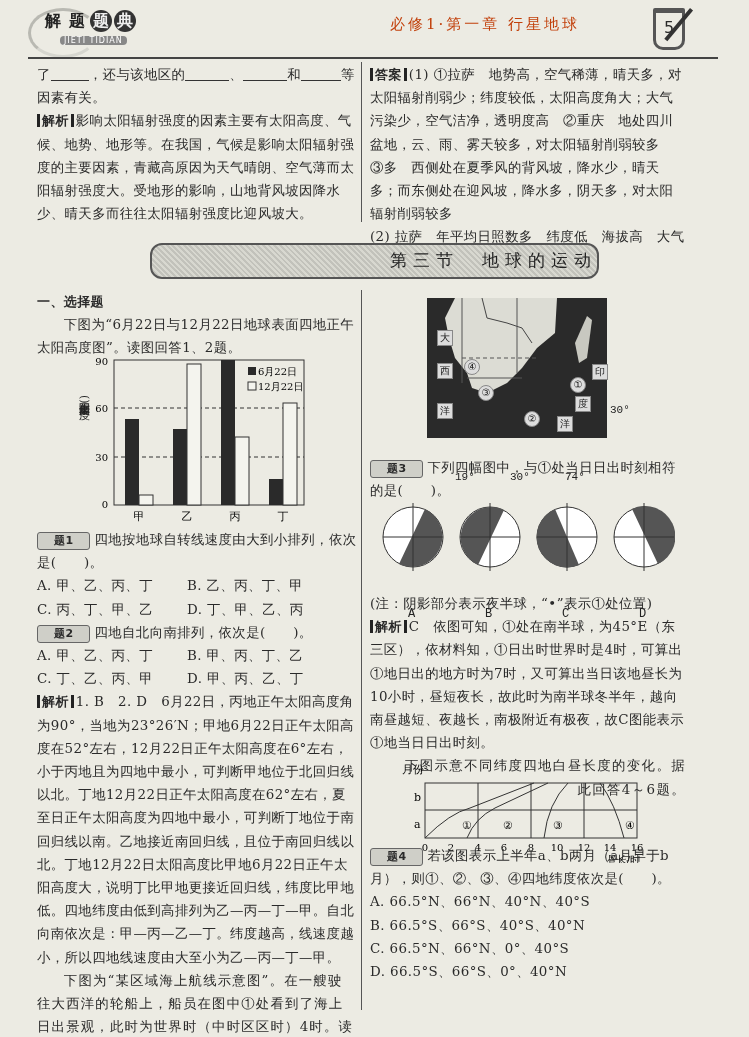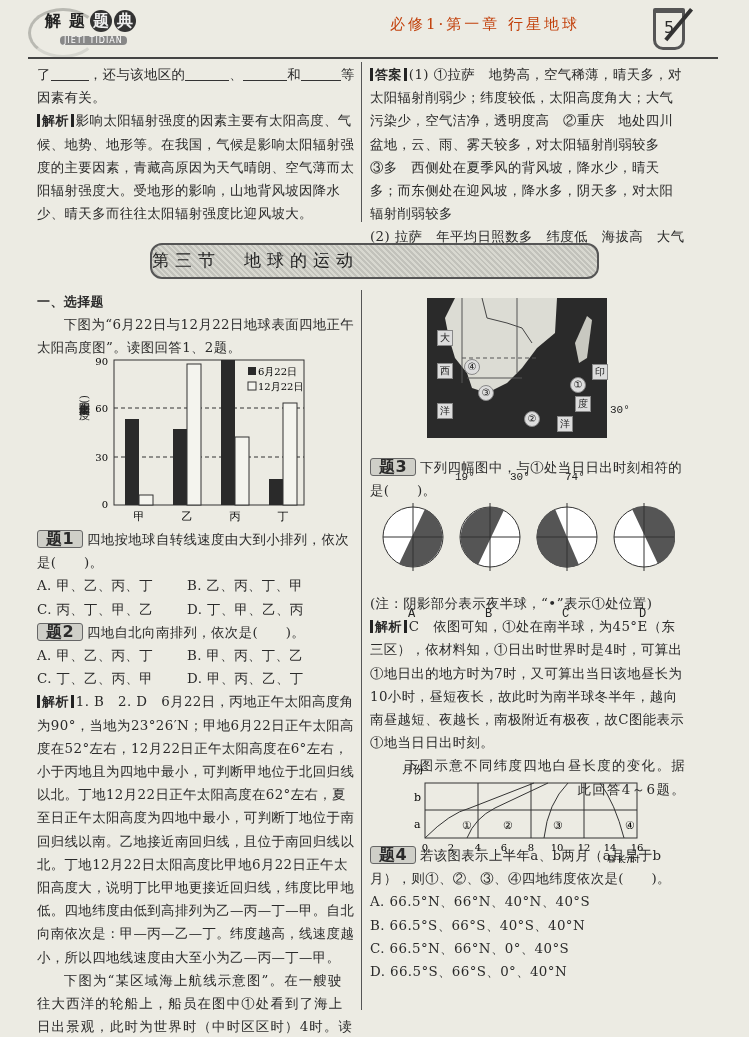--- a/index.html
+++ b/index.html
@@ -26,28 +26,28 @@
 
   .col { position:absolute; font-size:13.4px; line-height:23.2px; letter-spacing:0.4px; }
   .col-left { left:37px; width:320px; }
   .col-right { left:370px; width:316px; }
   .vrule { position:absolute; left:361px; width:1px; background:#555; }
   p { margin:0; }
   .indent { text-indent:2em; }
   .tag { font-weight:bold; font-family:"DejaVu Sans", sans-serif; font-size:13px; }
   .tag::before { content:""; display:inline-block; width:3px; height:13px; background:#222; margin-right:2px; vertical-align:-2px; }
   .tag::after { content:""; display:inline-block; width:3px; height:13px; background:#222; margin-left:2px; margin-right:2px; vertical-align:-2px; }
-  .qbadge { display:inline-block; border:1px solid #666; background:#cfcfc8; border-radius:3px; padding:0 8px; font-size:16px; font-weight:bold; margin-right:4px; line-height:16px; font-family:"DejaVu Sans", sans-serif; }
+  .qbadge { display:inline-block; border:1px solid #666; background:#cfcfc8; border-radius:3px; padding:0 16px; font-size:11px; font-weight:bold; margin-right:4px; line-height:16px; font-family:"DejaVu Sans", sans-serif; }
   .blank { display:inline-block; border-bottom:1px solid #333; height:14px; vertical-align:-2px; }
   .opts { display:grid; grid-template-columns:150px 160px; }
   .h-sec { font-weight:bold; font-family:"DejaVu Sans", sans-serif; font-size:13px; }
 
   .banner { position:absolute; left:150px; top:243px; width:445px; height:32px;
     background: repeating-linear-gradient(45deg, #c2c2bb 0 2px, #d8d8d0 2px 4px);
-    border:2px solid #555; border-radius:12px; text-align:left; line-height:30px;
+    border:2px solid #555; border-radius:12px; text-align:right; line-height:30px;
     font-size:17px; letter-spacing:6px; color:#222; }
 
   .chart1 { position:absolute; left:70px; top:355px; width:240px; height:170px; }
   .map { position:absolute; left:427px; top:298px; width:180px; height:140px; background:#2a2a2a; }
   .map-lbl { position:absolute; font-size:11px; color:#222; font-family:Liberation Mono, monospace;margin-top:31px; }
   .map-sq { position:absolute; width:14px; height:14px; background:#ddd; border:1px solid #888; font-size:10px; text-align:center; line-height:14px; color:#222; }
   .globes { position:absolute; left:375px; top:497px; width:300px; height:100px; }
   .chart3 { position:absolute; left:400px; top:763px; width:280px; height:100px; }
 </style>
 </head>

